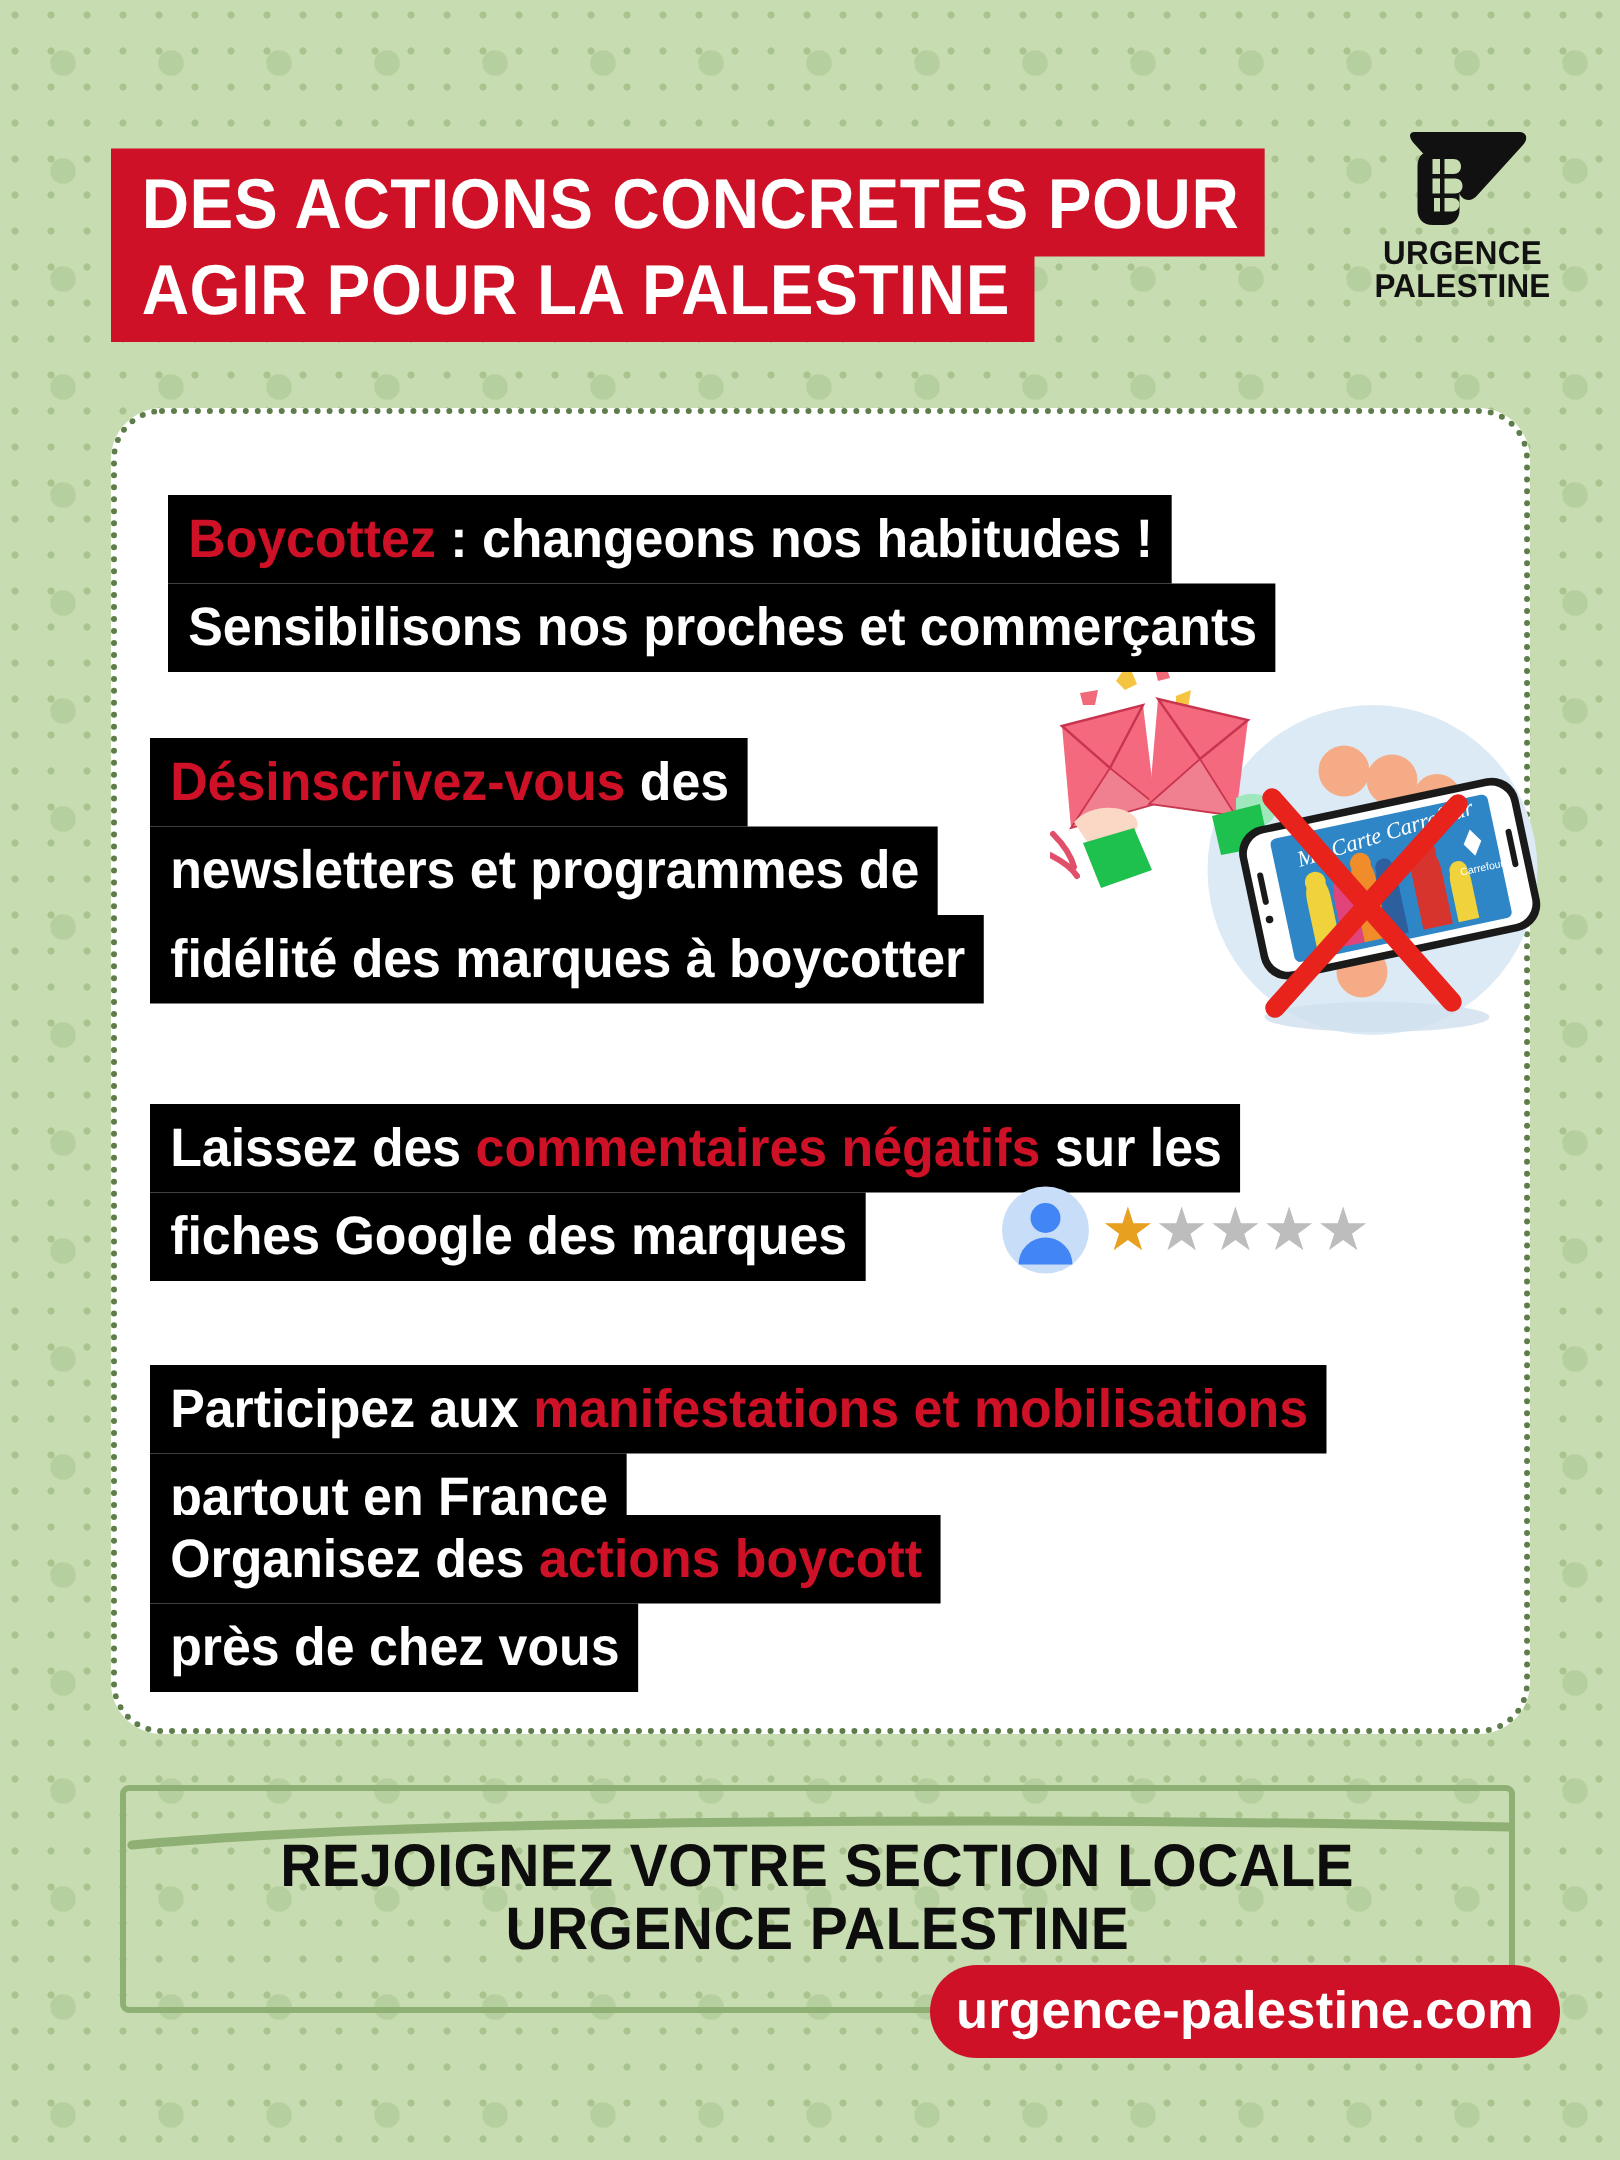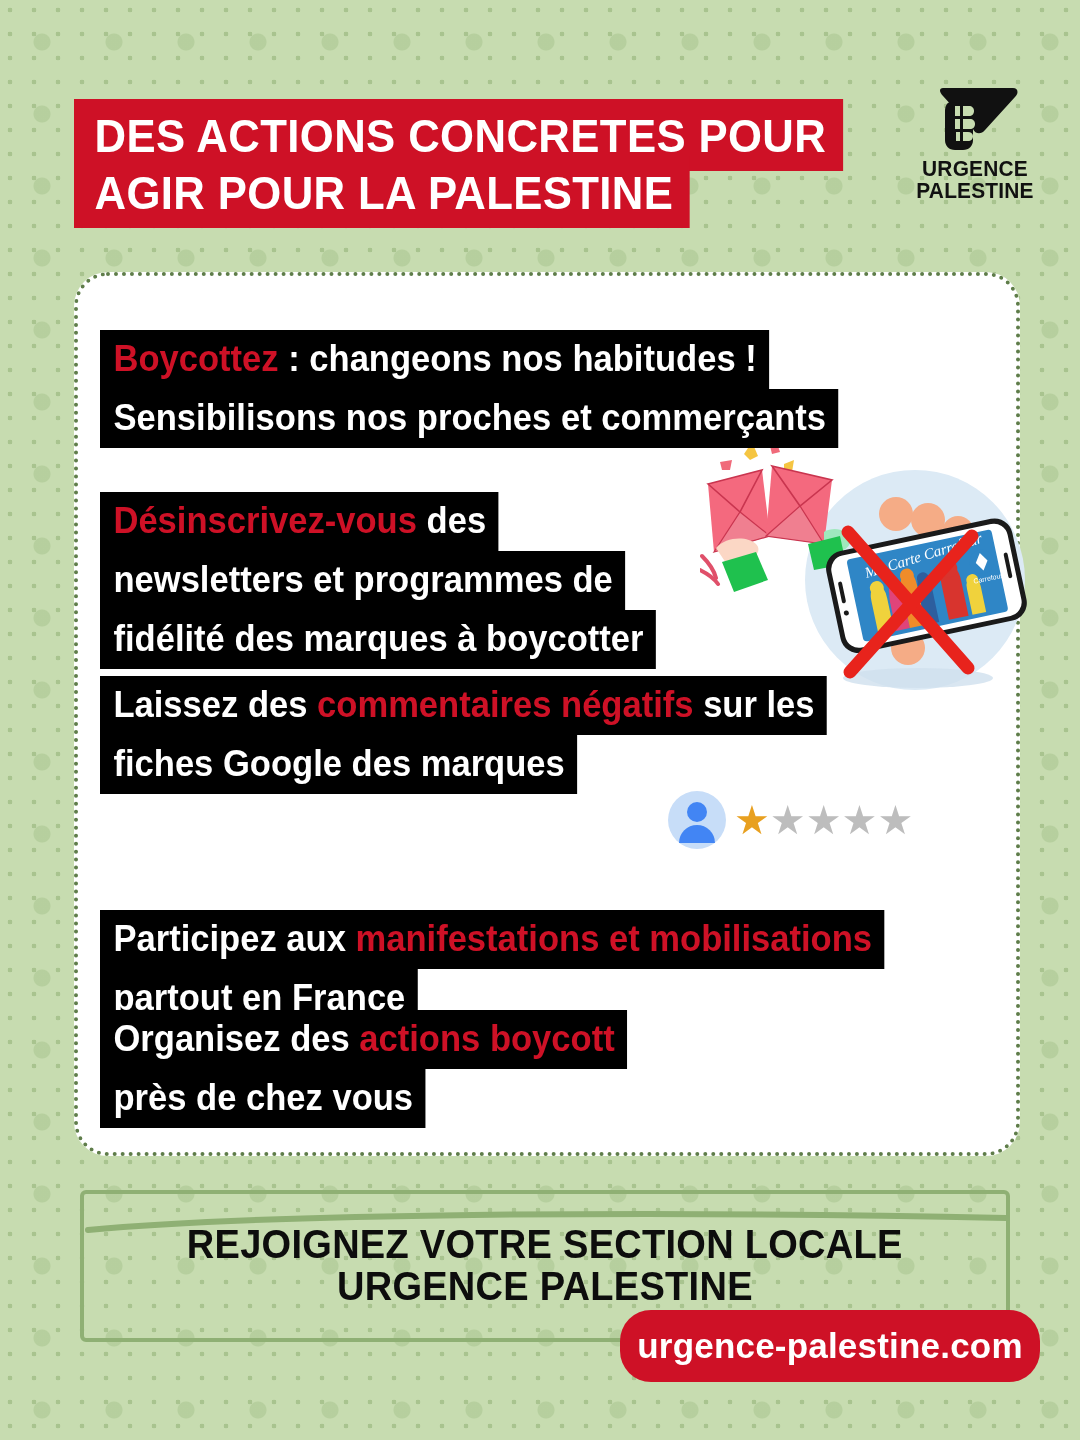--- a/index.html
+++ b/index.html
@@ -56,23 +56,23 @@
   
   .block{ position:absolute; }
   .hl{
     display:table; background:#000000; color:#ffffff;
     font-weight:bold; font-size:36px; line-height:1.0;
     padding:11px 13px 12px 14px; white-space:nowrap;
     transform:scaleX(0.96); transform-origin:left center;
   }
   .hl .red{ color:#ce1126; }
 
-  #block-boycott{ left:100px; top:330px; }
+  #block-boycott{ left:112px; top:330px; }
   #block-desinscription{ left:100px; top:492px;text-decoration:underline; }
-  #block-avis{ left:100px; top:676px; }
+  #block-avis{ left:100px; top:736px; }
   #block-manifs{ left:100px; top:870px;margin-top:40px; }
   #block-organisez{ left:100px; top:1010px;text-decoration:underline; }
 
   
   #review-widget{ position:absolute; left:668px; top:791px; display:flex; align-items:center; gap:8px; }
   #review-avatar{ width:58px; height:58px; border-radius:50%; background:#c7ddf8; position:relative; }
   #review-avatar .head{ position:absolute; left:19px; top:11px; width:20px; height:20px; border-radius:50%; background:#4285f4; }
   #review-avatar .body{ position:absolute; left:11px; top:34px; width:36px; height:18px; border-radius:18px 18px 0 0; background:#4285f4; }
   .star{ font-size:40px; line-height:1; color:#bdbdbd; }
   .star.filled{ color:#e8a020; }
@@ -87,21 +87,21 @@
     display:flex; flex-direction:column; align-items:center; justify-content:center;
   }
   #cta-sketch{ position:absolute; left:-6px; top:-14px; pointer-events:none; }
   .cta-line{
     color:#0d0d0d; font-weight:bold; font-size:40px; line-height:1.04;
     letter-spacing:0.3px; transform:scaleX(0.95); white-space:nowrap; position:relative;
   }
 
   
   #url-pill{
-    position:absolute; left:620px; top:1310px; width:420px; height:72px;
+    position:absolute; left:620px; top:1310px; width:420px; height:62px;
     background:#ce1126; border-radius:31px;
     display:flex; align-items:center; justify-content:center;
   }
   #url-text{ color:#fff; font-weight:bold; font-size:35px; letter-spacing:0.2px; }
 </style>
 </head>
 <body>
 
 <div id="bg-texture"></div>
 

